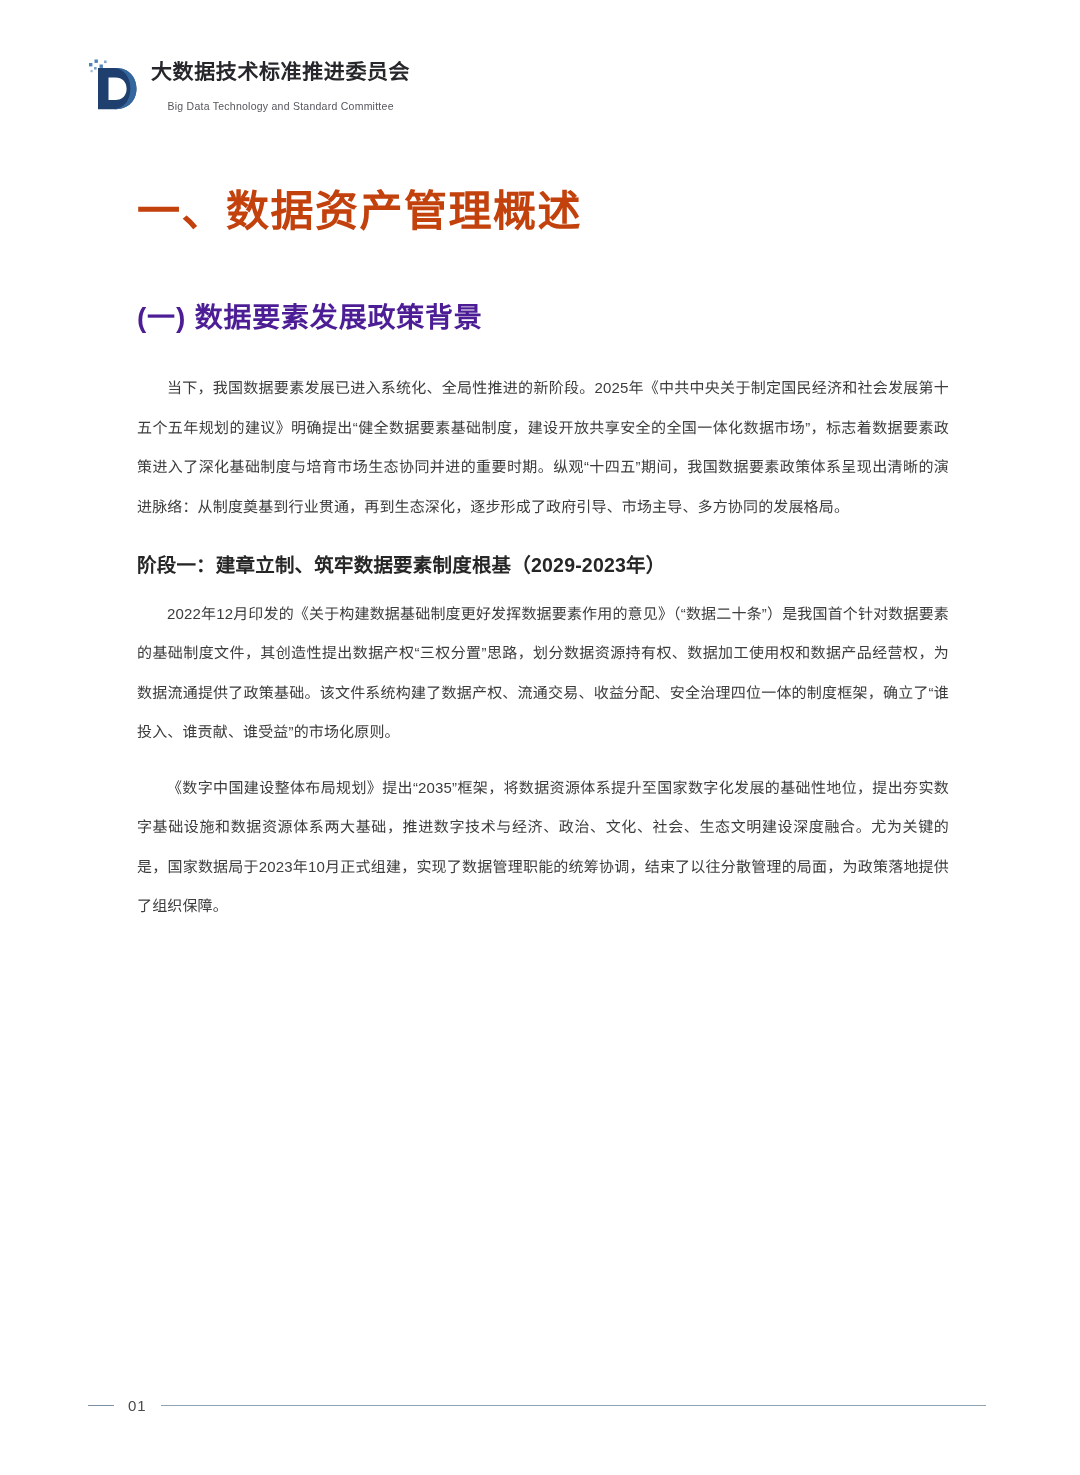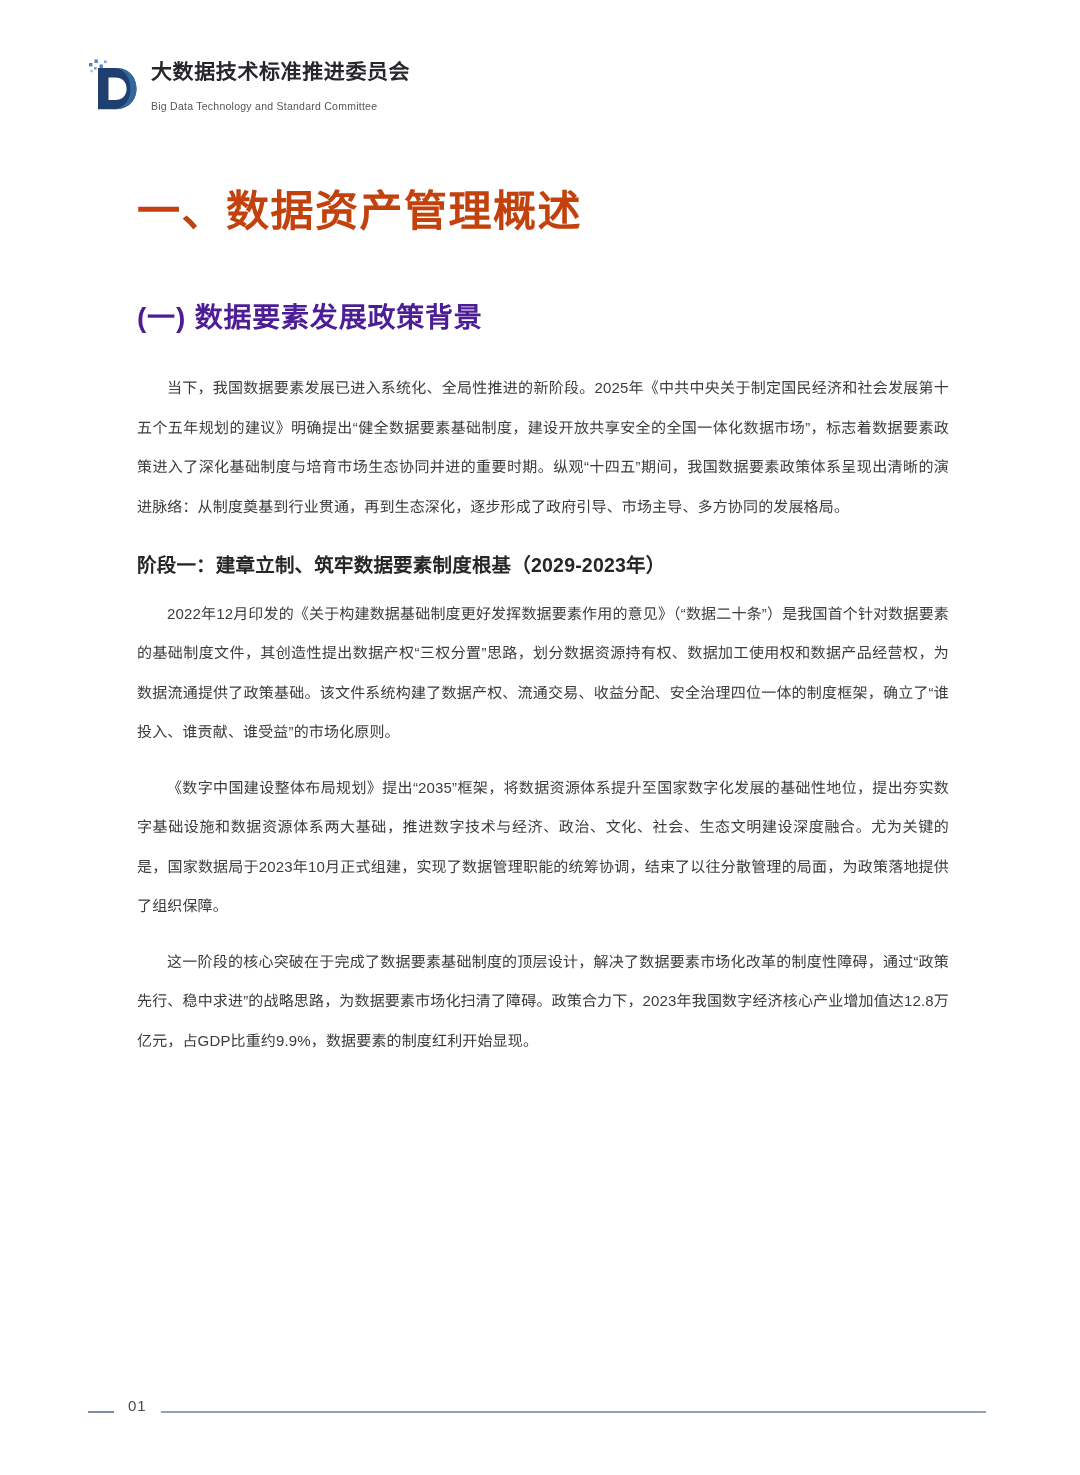--- a/index.html
+++ b/index.html
@@ -43,20 +43,21 @@
     flex: 0 0 auto;
   }
 
   .logo-mark svg { display: block; }
 
   .logo-text {
     display: flex;
     flex-direction: column;
     justify-content: center;
     padding-top: 4px;
+    align-items: center;
   }
 
   .logo-cn {
     font-size: 21px;
     font-weight: 700;
     color: #26262b;
     letter-spacing: 0.6px;
     line-height: 1.15;
     white-space: nowrap;
   }
@@ -126,21 +127,21 @@
     margin: 20px 0 8px 0;
   }
 
   
   .footer {
     position: absolute;
     bottom: 62px;
     left: 88px;
     width: 898px;
     display: flex;
-    align-items: flex-end;
+    align-items: center;
     gap: 0;
   }
 
   .footer-dash {
     width: 26px;
     height: 1.6px;
     background: #7d8fa3;
     flex: 0 0 auto;
   }
 
@@ -192,21 +193,20 @@
 
   <h1 class="chapter-title">一、数据资产管理概述</h1>
 
   <h2 class="section-heading">(一) 数据要素发展政策背景</h2>
 
   <div class="content">
     <p class="body-par">当下，我国数据要素发展已进入系统化、全局性推进的新阶段。2025年《中共中央关于制定国民经济和社会发展第十五个五年规划的建议》明确提出“健全数据要素基础制度，建设开放共享安全的全国一体化数据市场”，标志着数据要素政策进入了深化基础制度与培育市场生态协同并进的重要时期。纵观“十四五”期间，我国数据要素政策体系呈现出清晰的演进脉络：从制度奠基到行业贯通，再到生态深化，逐步形成了政府引导、市场主导、多方协同的发展格局。</p>
     <h3 class="stage-heading">阶段一：建章立制、筑牢数据要素制度根基（2029-2023年）</h3>
     <p class="body-par">2022年12月印发的《关于构建数据基础制度更好发挥数据要素作用的意见》（“数据二十条”）是我国首个针对数据要素的基础制度文件，其创造性提出数据产权“三权分置”思路，划分数据资源持有权、数据加工使用权和数据产品经营权，为数据流通提供了政策基础。该文件系统构建了数据产权、流通交易、收益分配、安全治理四位一体的制度框架，确立了“谁投入、谁贡献、谁受益”的市场化原则。</p>
     <p class="body-par">《数字中国建设整体布局规划》提出“2035”框架，将数据资源体系提升至国家数字化发展的基础性地位，提出夯实数字基础设施和数据资源体系两大基础，推进数字技术与经济、政治、文化、社会、生态文明建设深度融合。尤为关键的是，国家数据局于2023年10月正式组建，实现了数据管理职能的统筹协调，结束了以往分散管理的局面，为政策落地提供了组织保障。</p>
-    <p class="body-par">这一阶段的核心突破在于完成了数据要素基础制度的顶层设计，解决了数据要素市场化改革的制度性障碍，通过“政策先行、稳中求进”的战略思路，为数据要素市场化扫清了障碍。政策合力下，2023年我国数字经济核心产业增加值达12.8万亿元，占GDP比重约9.9%，数据要素的制度红利开始显现。</p>
   </div>
 
   <div class="footer">
     <span class="footer-dash"></span>
     <span class="footer-page">01</span>
     <span class="footer-rule"></span>
   </div>
 
 </div>
 

